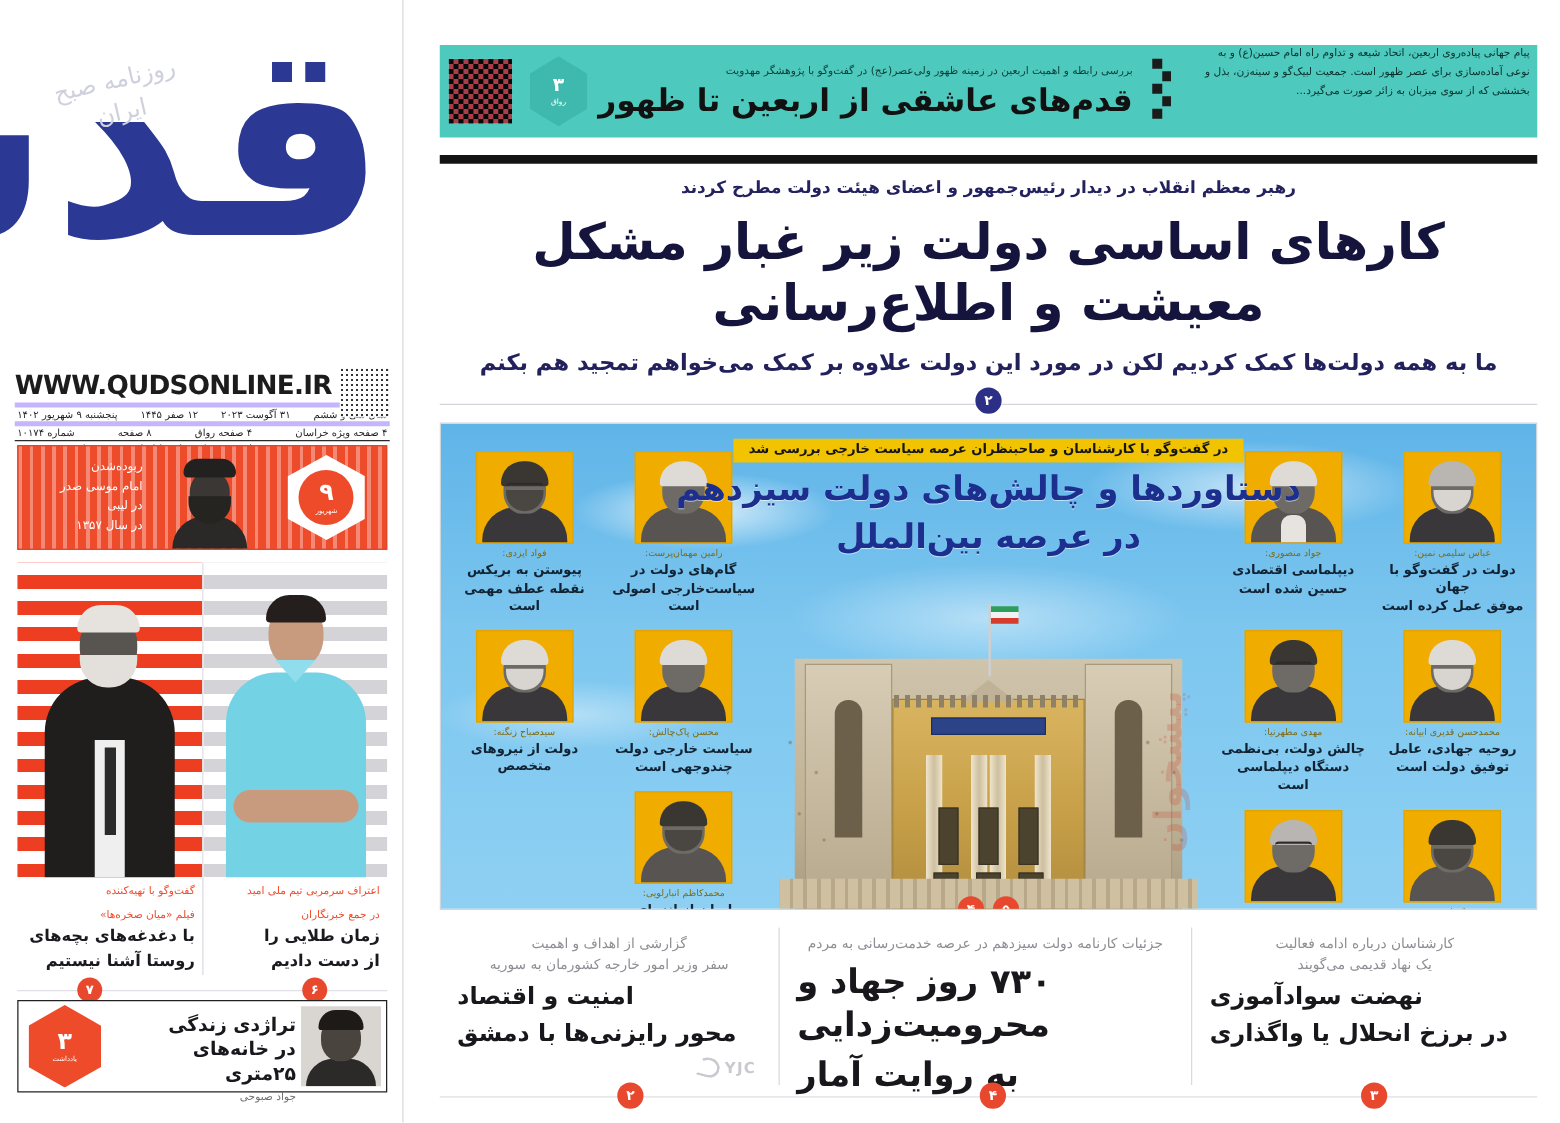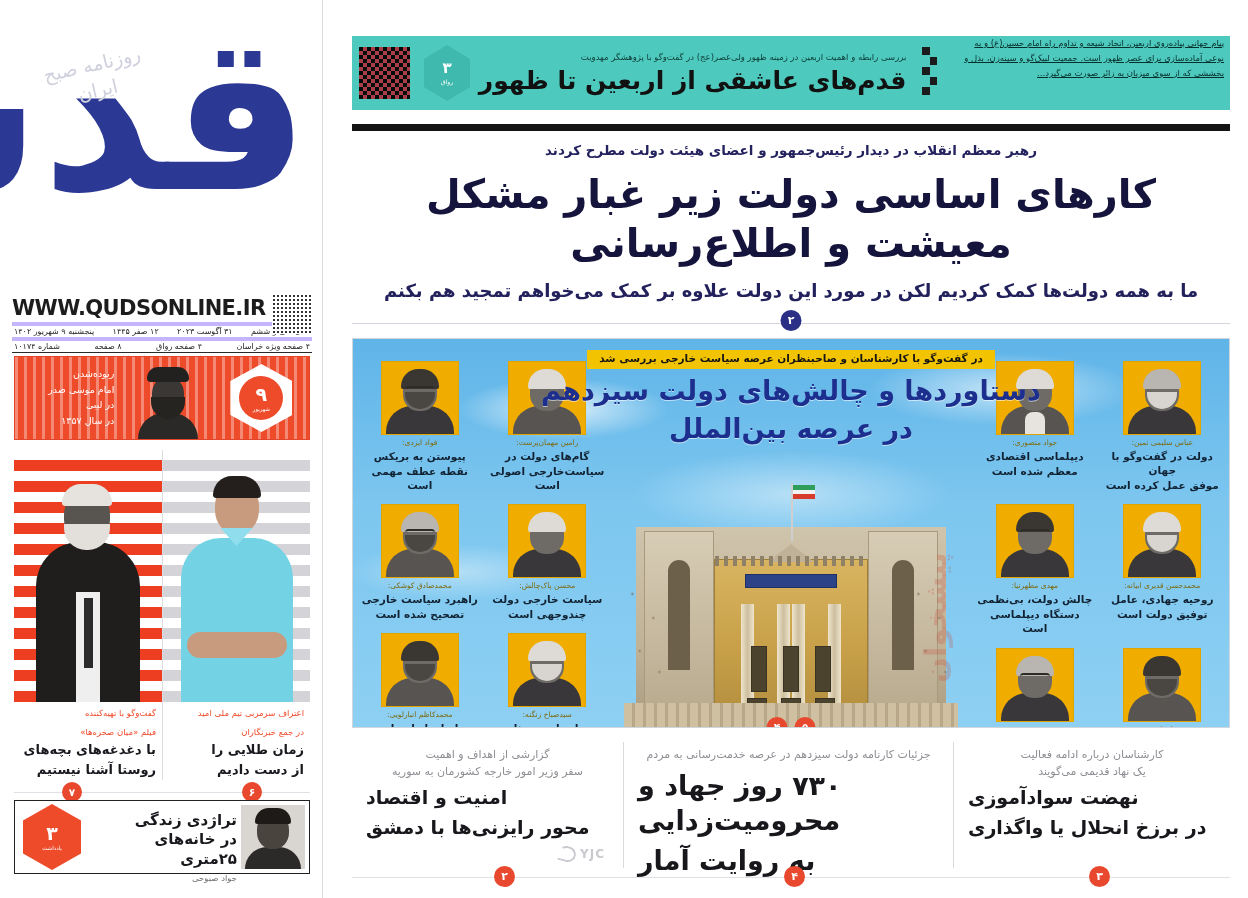--- a/index.html
+++ b/index.html
@@ -52,21 +52,21 @@
   .teal-title { font-size:25px; font-weight:bold; color:#111; line-height:1.15; margin-top:3px; white-space:nowrap; }
   .teal-sep {
     width:16px; align-self:center; height:52px; margin:0 8px;
     background:
       linear-gradient(#1b1b1b,#1b1b1b) 0 0/8px 8px no-repeat,
       linear-gradient(#1b1b1b,#1b1b1b) 8px 10px/8px 8px no-repeat,
       linear-gradient(#1b1b1b,#1b1b1b) 0 20px/8px 8px no-repeat,
       linear-gradient(#1b1b1b,#1b1b1b) 8px 30px/8px 8px no-repeat,
       linear-gradient(#1b1b1b,#1b1b1b) 0 40px/8px 8px no-repeat;
   }
-  .teal-body { font-size:8.5px; color:#08302d; line-height:1.75; text-align:right; padding:0 6px 0 12px; width:310px;text-decoration:underline; }
+  .teal-body { font-size:8.5px; color:#08302d; line-height:1.75; text-align:right; padding:0 6px 0 12px; width:310px; }
 
   
   .black-rule { position:absolute; right:18px; top:124px; width:878px; height:7px; background:#141414; }
 
   
   .lead { position:absolute; right:18px; top:142px; width:878px; }
   .lead-kicker { font-size:13.5px; color:#23225e; text-align:center; font-weight:bold; letter-spacing:.1px; }
   .lead-title {
     font-size:40px; font-weight:bold; color:#14143c; text-align:center;
     margin-top:12px; line-height:1.22; letter-spacing:-.4px;
@@ -391,21 +391,21 @@
 
           <div class="p-item">
             <div class="p-photo">
               <div class="face f-body light"></div>
                 <div class="face f-head"></div>
               <div class="face f-hair white"></div>
                 <div class="face f-shirt"></div>
             </div>
             <div class="p-name">جواد منصوری:</div>
             <div class="p-text">دیپلماسی اقتصادی</div>
-            <div class="p-text">معظم شده است</div>
+            <div class="p-text">حسین شده است</div>
           </div>
 
           <div class="p-item">
             <div class="p-photo">
               <div class="face f-body"></div>
                 <div class="face f-head"></div>
               <div class="face f-hair white"></div>
                 <div class="face f-beard white"></div>
             </div>
             <div class="p-name">محمدحسن قدیری ابیانه:</div>
@@ -481,32 +481,20 @@
             <div class="p-photo">
               <div class="face f-body"></div>
                 <div class="face f-head"></div>
               <div class="face f-hair white"></div>
             </div>
             <div class="p-name">محسن پاک‌چالش:</div>
             <div class="p-text">سیاست خارجی دولت</div>
             <div class="p-text">چندوجهی است</div>
           </div>
 
-          <div class="p-item">
-            <div class="p-photo">
-              <div class="face f-body light"></div>
-                <div class="face f-head"></div>
-              <div class="face f-hair grey"></div>
-                <div class="face f-beard"></div>
-              <div class="face f-glass"></div>
-            </div>
-            <div class="p-name">محمدصادق کوشکی:</div>
-            <div class="p-text">راهبرد سیاست خارجی</div>
-            <div class="p-text">تصحیح شده است</div>
-          </div>
 
           <div class="p-item">
             <div class="p-photo">
               <div class="face f-body"></div>
                 <div class="face f-head"></div>
               <div class="face f-hair white"></div>
                 <div class="face f-beard white"></div>
             </div>
             <div class="p-name">سیدصباح زنگنه:</div>
             <div class="p-text">دولت از نیروهای متخصص</div>

